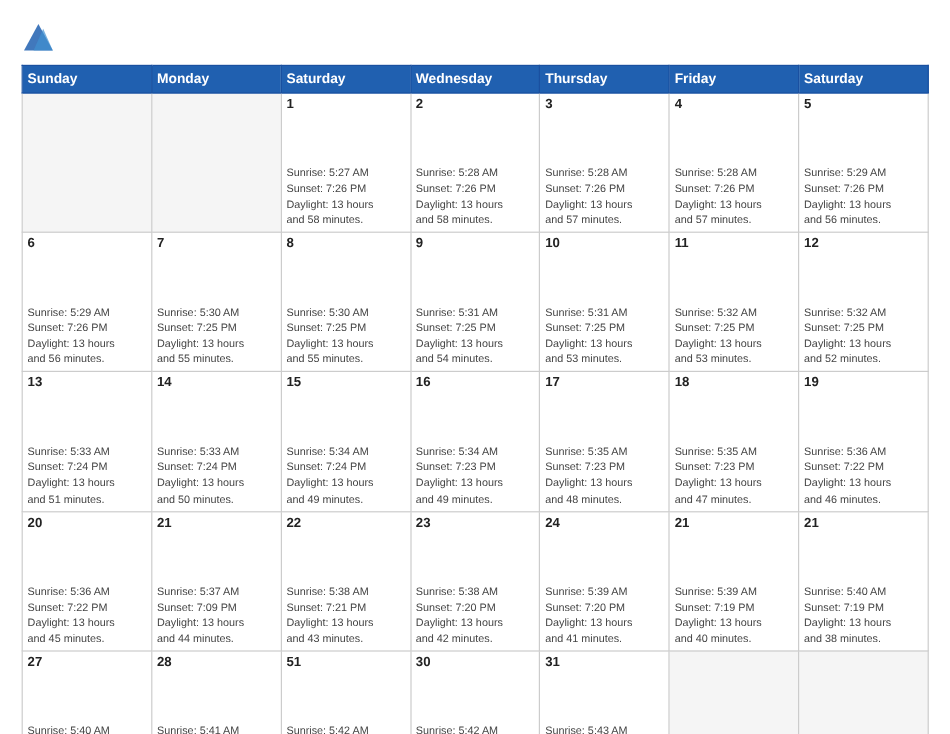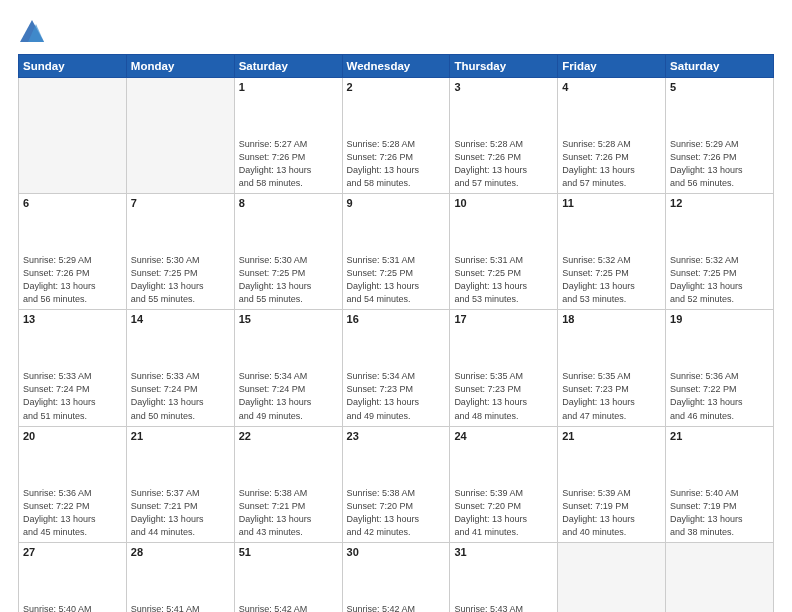--- a/index.html
+++ b/index.html
@@ -281,21 +281,21 @@
           <td>
             <span class="day-num">20</span>
             <div class="day-info" style="white-space: pre-line;">Sunrise: 5:36 AM
 Sunset: 7:22 PM
 Daylight: 13 hours
 and 45 minutes.</div>
           </td>
           <td>
             <span class="day-num">21</span>
             <div class="day-info" style="white-space: pre-line;">Sunrise: 5:37 AM
-Sunset: 7:21 PM
+Sunset: 7:09 PM
 Daylight: 13 hours
 and 44 minutes.</div>
           </td>
           <td>
             <span class="day-num">22</span>
             <div class="day-info" style="white-space: pre-line;">Sunrise: 5:38 AM
 Sunset: 7:21 PM
 Daylight: 13 hours
 and 43 minutes.</div>
           </td>

